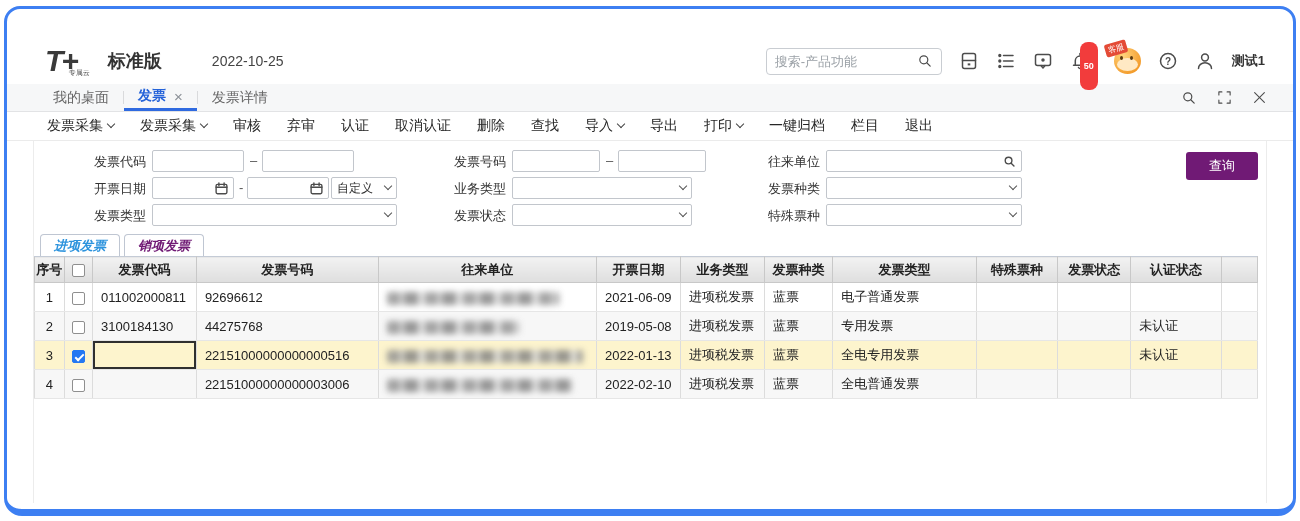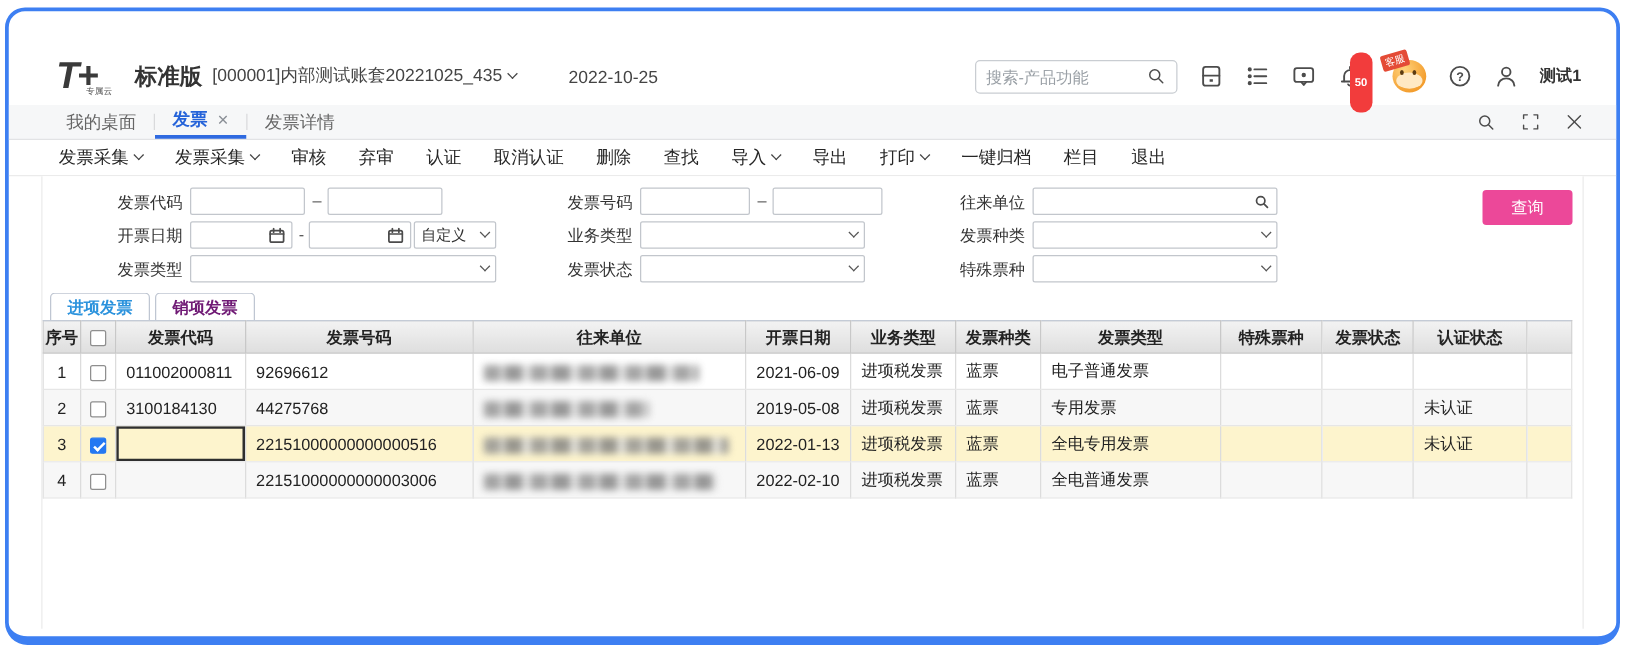--- a/index.html
+++ b/index.html
@@ -9,21 +9,21 @@
 
   
   .hdr { margin-top:29px; height:46px; padding:0 28px 0 38px; display:flex; align-items:center; flex:0 0 auto; }
   .logo { position:relative; display:flex; align-items:flex-start; margin-right:10px; }
   .logo-main { font-size:30px; font-weight:900; color:#3a3a3a; letter-spacing:-2px; line-height:30px; font-style:italic; }
   .logo-sub { font-size:7px; color:#555; position:relative; top:22px; left:-8px; }
   .edition { font-size:18px; font-weight:700; color:#333; margin-right:8px; }
   .account { font-size:14px; color:#444; display:flex; align-items:center; cursor:pointer; }
   .hdr-date { font-size:14px; color:#444; margin-left:42px; }
   .hdr-right { margin-left:auto; display:flex; align-items:center; gap:17px; }
-  .searchbox { width:162px; height:27px; border:1px solid #c9cdd2; border-radius:4px; display:flex; align-items:center;
+  .searchbox { width:176px; height:27px; border:1px solid #c9cdd2; border-radius:4px; display:flex; align-items:center;
                padding:0 8px; background:#fff; }
   .searchbox input { border:0; outline:0; flex:1; font-size:13px; color:#333; background:transparent; min-width:0; font-family:inherit; }
   .searchbox input::placeholder { color:#9aa0a6; }
   .icn { width:20px; height:20px; display:block; }
   .ic-btn { position:relative; cursor:pointer; display:flex; align-items:center; }
   .badge { position:absolute; top:-9px; left:10px; background:#f23c3c; color:#fff; font-size:9px; font-weight:700;
            border-radius:8px; padding:19px 4px; line-height:10px; }
   .mascot { position:relative; width:34px; height:30px; }
   .mascot .head { position:absolute; right:0; top:2px; width:27px; height:26px; border-radius:50%;
                   background:radial-gradient(circle at 35% 30%, #ffd37c, #f executives39c2c 75%); background:radial-gradient(circle at 35% 30%, #ffd37c, #f39c2c 75%); }
@@ -55,26 +55,26 @@
           background:#fff; overflow:hidden; position:relative; }
   .fpanel { position:relative; padding:6px 0 4px 0; }
   .frow { position:relative; height:27px; }
   .flabel { position:absolute; font-size:13px; color:#333; text-align:right; top:6px; }
   .l1 { left:8px; width:104px; } .l2 { left:352px; width:120px; } .l3 { left:666px; width:120px; }
   .inp, .sel { position:absolute; top:3px; height:22px; border:1px solid #c2c6cc; background:#fff; border-radius:2px;
                display:flex; align-items:center; padding:0 5px; font-size:12px; color:#333; cursor:text; }
   .sel { cursor:pointer; }
   .sel .cv { margin-left:auto; border-color:#555; }
   .dash { position:absolute; top:6px; font-size:13px; color:#555; }
-  .qbtn { position:absolute; left:1152px; top:5px; width:72px; height:28px; background:#ec4899; color:#fff;
+  .qbtn { position:absolute; left:1152px; top:5px; width:72px; height:28px; background:#701a75; color:#fff;
           font-size:13px; border:0; border-radius:3px; cursor:pointer; display:flex; align-items:center; justify-content:center; font-family:inherit; }
   .calsvg, .magsvg { margin-left:auto; flex:0 0 auto; display:block; }
 
   
-  .subtabs { display:flex; gap:4px; padding:2px 0 0 6px; height:24px; }
+  .subtabs { display:flex; gap:4px; padding:2px 0 0 6px; height:24px;font-style:italic; }
   .stab { border:1px solid #bfc6d2; border-bottom:0; border-radius:4px 4px 0 0; background:#fff; padding:0 13px;
           font-size:13px; color:#701a75; font-weight:700; display:flex; align-items:center; cursor:pointer; }
   .stab.active { color:#2c93dd; }
 
   
   .twrap { width:calc(100% - 8px); overflow:hidden; }
   table { border-collapse:collapse; table-layout:fixed; }
   th { height:26px; background:linear-gradient(#f2f2f2,#dedede); border:1px solid #c8c8c8; border-top:1px solid #c4cbd6;
        font-size:13px; color:#222; font-weight:700; text-align:center; overflow:hidden; white-space:nowrap; }
   td { height:29px; border-right:1px solid #dcdcdc; border-bottom:1px solid #e6e6e6; font-size:13px; color:#222;
@@ -97,24 +97,20 @@
 <body>
 
 <div class="window">
 
   <div class="hdr">
     <div class="logo">
       <span class="logo-main">T+</span>
       <span class="logo-sub">专属云</span>
     </div>
     <span class="edition">标准版</span>
-    <span class="account">
-      <span>[000001]内部测试账套20221025_435</span>
-      <span class="cv"></span>
-    </span>
     <span class="hdr-date">2022-10-25</span>
 
     <div class="hdr-right">
       <div class="searchbox">
         <input placeholder="搜索-产品功能" style="">
         <svg class="icn g" style="width:16px;height:16px" viewBox="0 0 20 20">
             <circle cx="8.5" cy="8.5" r="5"></circle>
             <line x1="12.5" y1="12.5" x2="16.5" y2="16.5"></line>
           </svg>
       </div>

